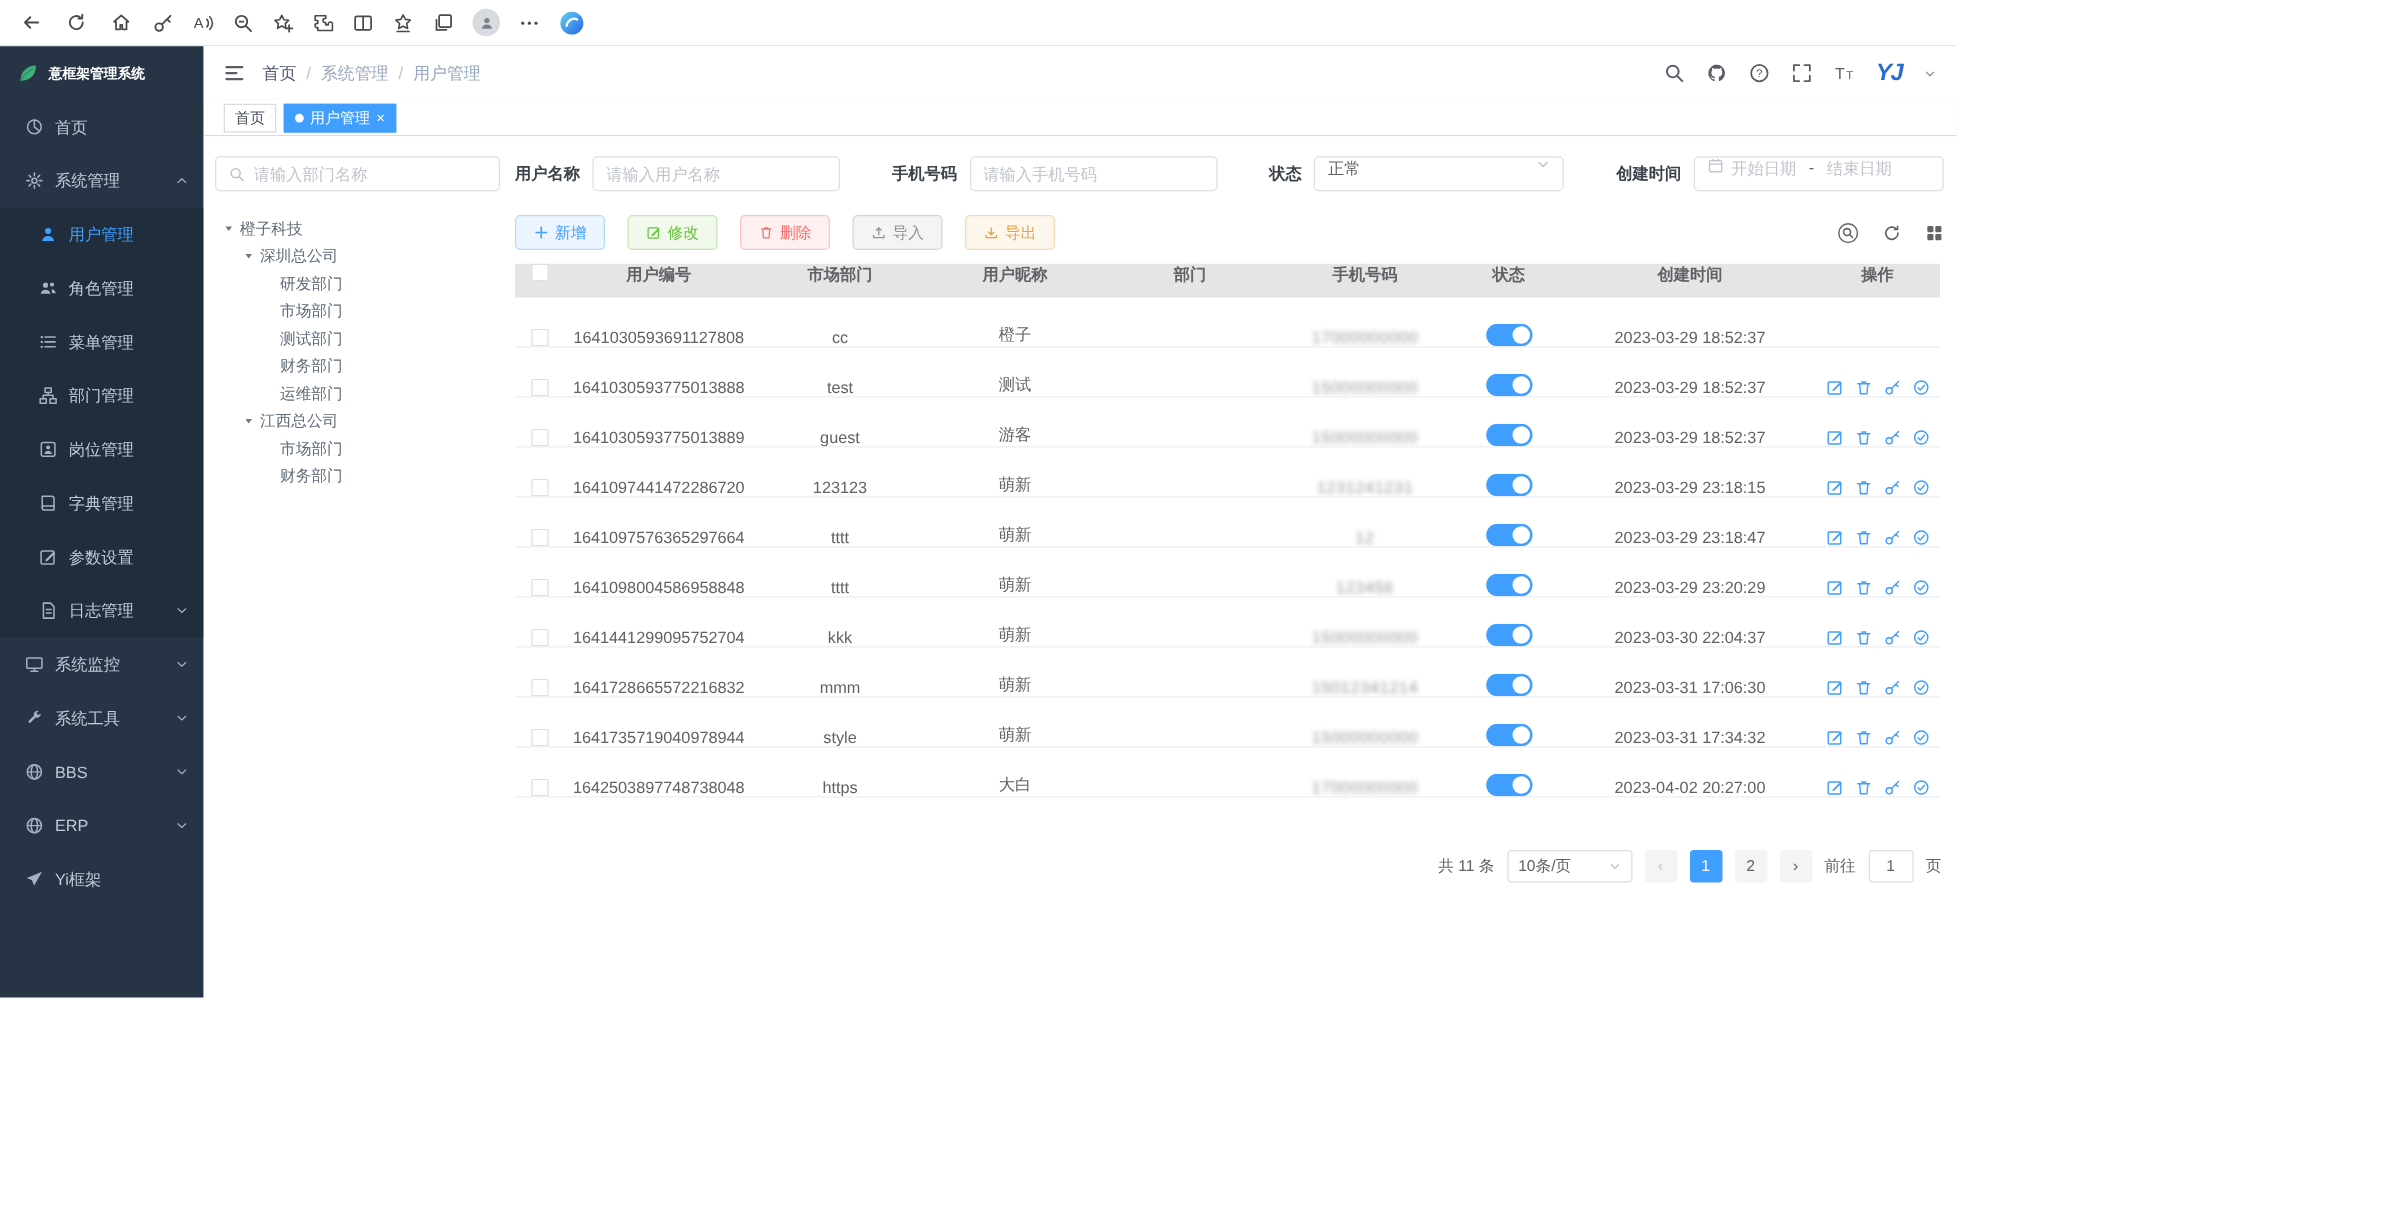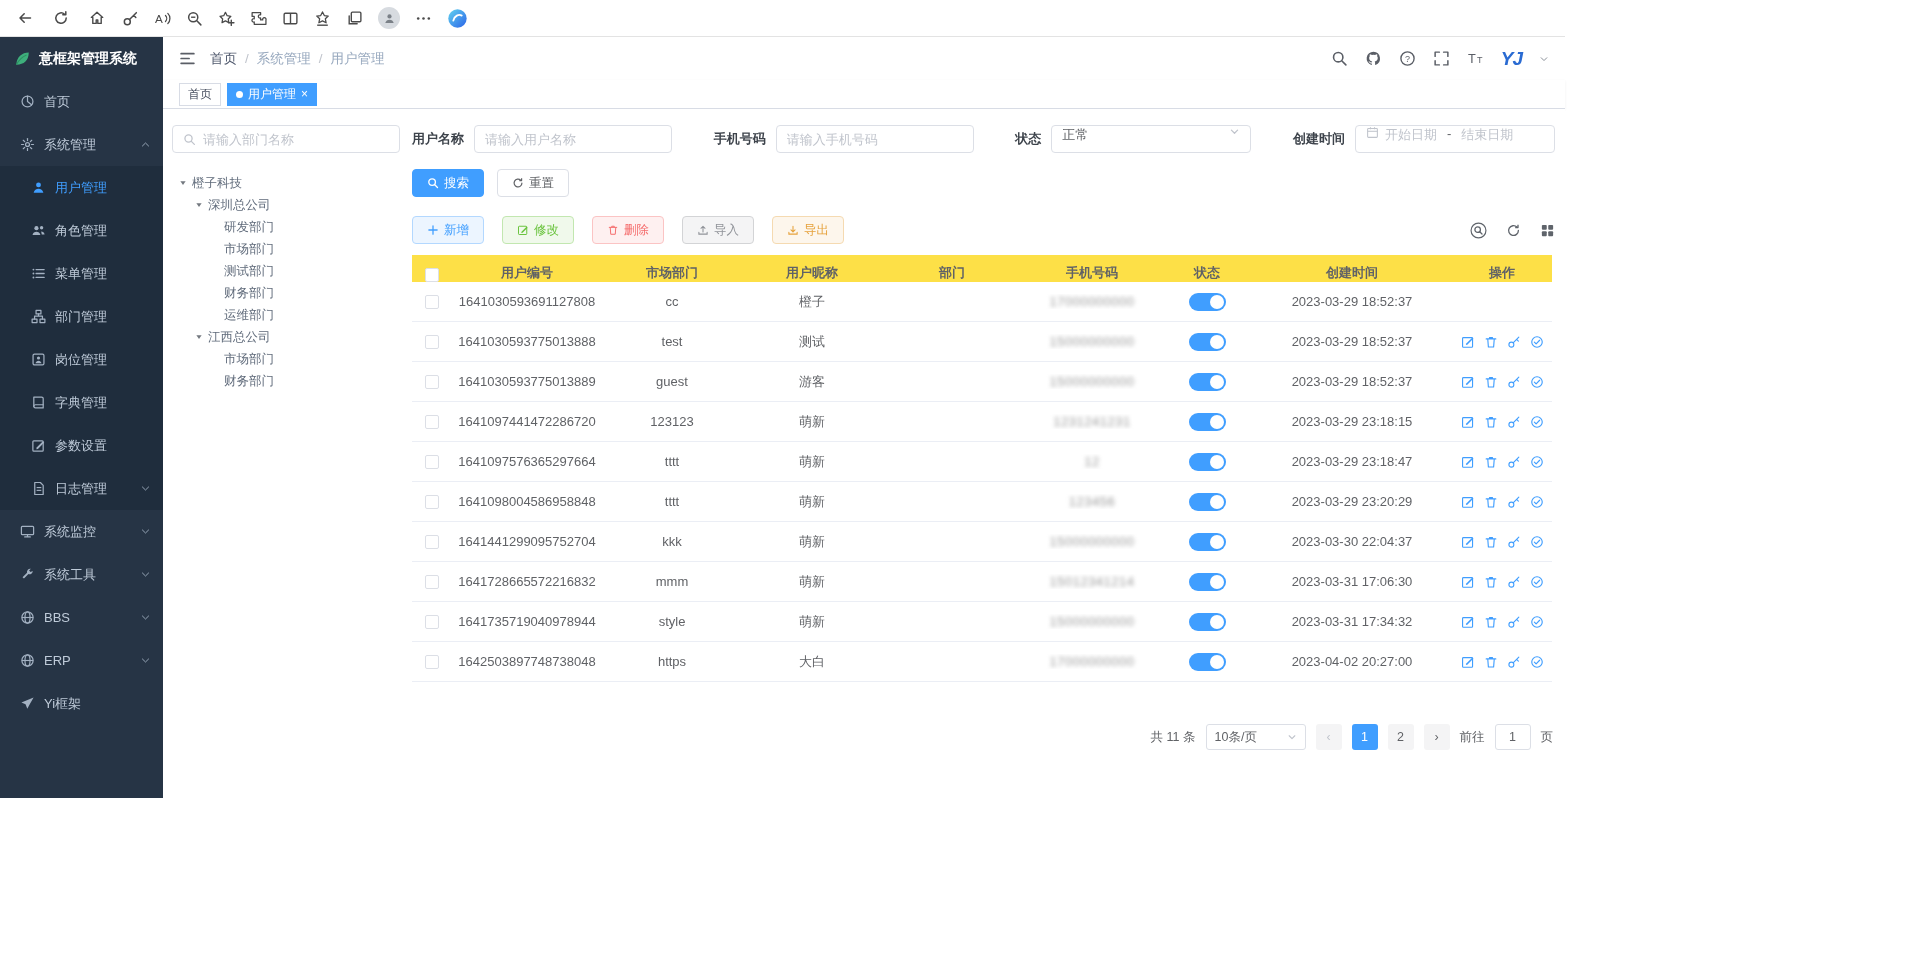--- a/index.html
+++ b/index.html
@@ -12,21 +12,21 @@
 .chrome .nav-btn{width:30px;height:28px;display:flex;align-items:center;justify-content:center;color:#4a4a4a;border-radius:4px;cursor:pointer}
 .addressbar{width:925px;height:27px;background:#f1f3f4;border-radius:14px;display:flex;align-items:center;padding:0 14px;gap:9px;margin:0 8px;color:#3c4043}
 .addressbar .url{font-size:13px;color:#333}
 .chrome-right{display:flex;align-items:center;gap:15px;margin-left:4px;color:#4a4a4a}
 .chrome-right .icon{width:17px;height:17px;cursor:pointer}
 .avatar-circle{width:22px;height:22px;border-radius:50%;background:#d7dbe0;display:flex;align-items:center;justify-content:center;color:#7a8087}
 
 .app{display:flex;height:761px}
 .sidebar{width:163px;background:#263445;flex-shrink:0;display:flex;flex-direction:column}
 .logo-bar{height:43px;display:flex;align-items:center;gap:8px;padding:0 13px}
-.logo-title{color:#fff;font-weight:bold;font-size:14px;white-space:nowrap}
+.logo-title{color:#fff;font-weight:bold;font-size:11px;white-space:nowrap}
 .menu-item{height:43px;display:flex;align-items:center;padding:0 12px 0 20px;gap:9px;color:#bfcbd9;font-size:13px;cursor:pointer;white-space:nowrap}
 .menu-item .icon{width:15px;height:15px;color:#a3b1c2}
 .menu-item.active{color:#409eff}
 .menu-item.active .icon{color:#409eff}
 .submenu .menu-item{padding-left:31px;background:#1f2d3d}
 .mi-arrow{margin-left:auto;width:11px!important;height:11px!important;color:#9aa7b8}
 
 .main{flex:1;display:flex;flex-direction:column;background:#fff;min-width:0}
 .app-header{height:43px;display:flex;align-items:center;padding:0 16px;gap:14px;background:#fff}
 .crumbs{display:flex;align-items:center;gap:8px;font-size:13.5px}
@@ -75,23 +75,23 @@
 .toolbar{margin-top:19px;display:flex;align-items:center;gap:18px}
 .btn-plain-blue{background:#ecf5ff;border-color:#b3d8ff;color:#409eff}
 .btn-plain-green{background:#f0f9eb;border-color:#c2e7b0;color:#67c23a}
 .btn-plain-red{background:#fef0f0;border-color:#fbc4c4;color:#f56c6c}
 .btn-plain-gray{background:#f4f4f5;border-color:#d3d4d6;color:#909399}
 .btn-plain-orange{background:#fdf6ec;border-color:#f5dab1;color:#e6a23c}
 .toolbar-right{margin-left:auto;display:flex;align-items:center;gap:19px;color:#5f646b}
 .toolbar-right .icon{width:15px;height:15px;cursor:pointer}
 
 .utable{margin-top:11px;width:1140px}
-.thr{display:flex;background:#fde047;height:27px;align-items:flex-end}
+.thr{display:flex;background:#e5e5e5;height:27px;align-items:flex-start}
 .th{font-weight:bold;color:#515a6e;font-size:13px;text-align:center}
-.tr{display:flex;height:40px;align-items:center;border-bottom:1px solid #ebeef5}
+.tr{display:flex;height:40px;align-items:flex-end;border-bottom:1px solid #ebeef5}
 .td{text-align:center;font-size:13px;color:#606266;display:flex;align-items:center;justify-content:center;overflow:hidden}
 .checkbox{width:14px;height:14px;border:1px solid #dcdfe6;border-radius:2px;background:#fff;display:inline-block;cursor:pointer}
 .blurred{filter:blur(2.2px);color:#9a9a9a;letter-spacing:.5px}
 .toggle{width:37px;height:18px;border-radius:9px;background:#409eff;position:relative;display:inline-block;cursor:pointer}
 .toggle .knob{position:absolute;right:2px;top:2px;width:14px;height:14px;border-radius:50%;background:#fff}
 .op{width:14px;height:14px;color:#409eff;display:inline-flex;cursor:pointer;margin:0 4.5px}
 .op svg{width:100%;height:100%}
 
 .pager{margin-top:42px;display:flex;align-items:center;justify-content:flex-end;gap:10px;font-size:12.5px;color:#606266;padding-right:2px}
 .psel{width:100px;height:26px;border:1px solid #dcdfe6;border-radius:3px;display:flex;align-items:center;justify-content:space-between;padding:0 8px;cursor:pointer}
@@ -590,40 +590,20 @@
                       <line x1="10.5" y1="1.5" x2="10.5" y2="4" stroke="currentColor" stroke-width="1.3"></line>
                     </svg>
                   </span>
                 <span>开始日期</span>
                 <span class="dsep">-</span>
                 <span>结束日期</span>
               </span>
             </div>
           </div>
 
-          <div class="search-row">
-            <span class="btn btn-primary">
-                <span class="icon">
-                  <svg viewBox="0 0 16 16">
-                    <circle cx="6.8" cy="6.8" r="4.4" fill="none" stroke="currentColor" stroke-width="1.8"></circle>
-                    <line x1="10.3" y1="10.3" x2="14" y2="14" stroke="currentColor" stroke-width="1.8" stroke-linecap="round"></line>
-                  </svg>
-                </span>
-                <span>搜索</span>
-              </span>
-            <span class="btn btn-default">
-                <span class="icon">
-                  <svg viewBox="0 0 16 16">
-                    <path d="M13.2 8A5.2 5.2 0 1 1 11.6 4.3" fill="none" stroke="currentColor" stroke-width="1.6" stroke-linecap="round"></path>
-                    <path d="M12.8 1.8v3h-3" fill="none" stroke="currentColor" stroke-width="1.6" stroke-linejoin="round"></path>
-                  </svg>
-                </span>
-                <span>重置</span>
-              </span>
-          </div>
 
           <div class="toolbar">
             <span class="btn btn-plain-blue">
                 <span class="icon">
                   <svg viewBox="0 0 16 16">
                     <line x1="8" y1="2.5" x2="8" y2="13.5" stroke="currentColor" stroke-width="1.7" stroke-linecap="round"></line>
                     <line x1="2.5" y1="8" x2="13.5" y2="8" stroke="currentColor" stroke-width="1.7" stroke-linecap="round"></line>
                   </svg>
                 </span>
                 <span>新增</span>

